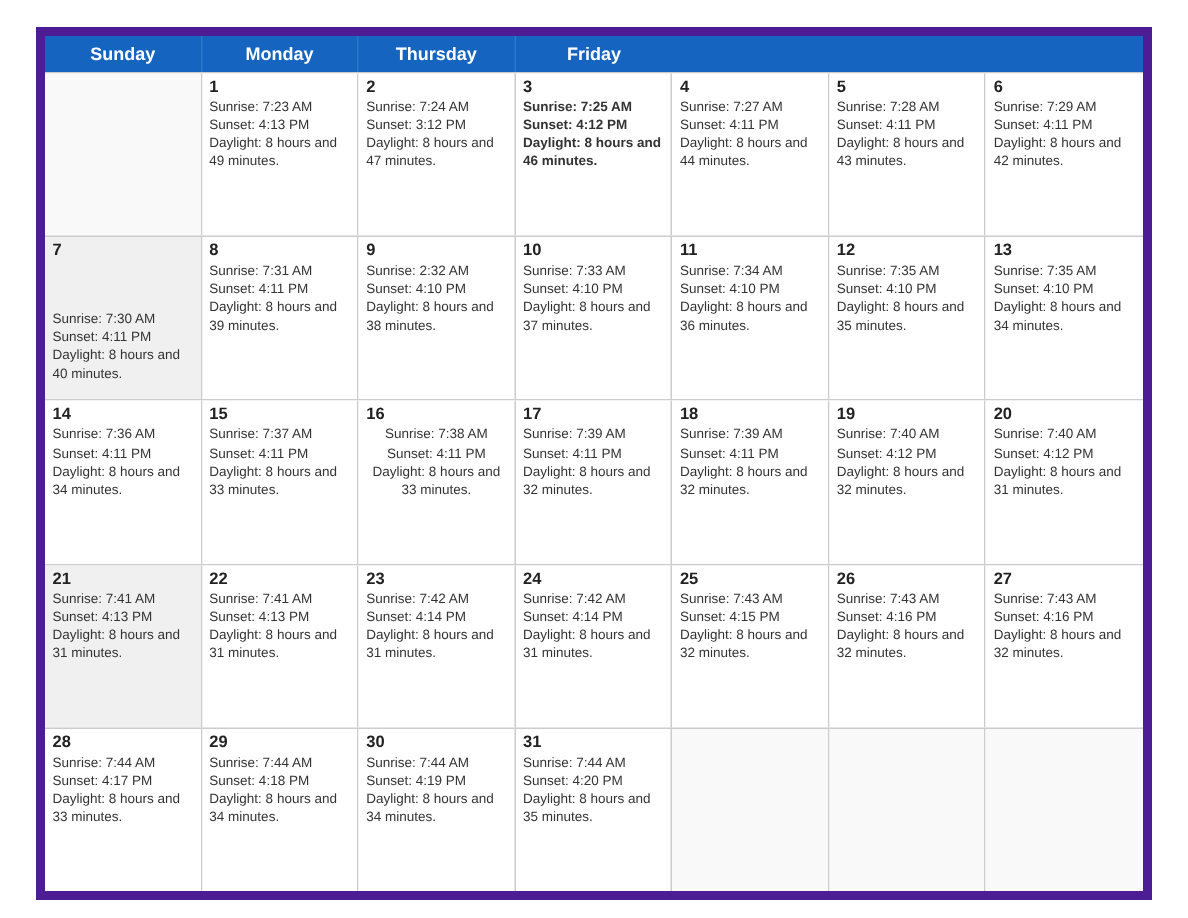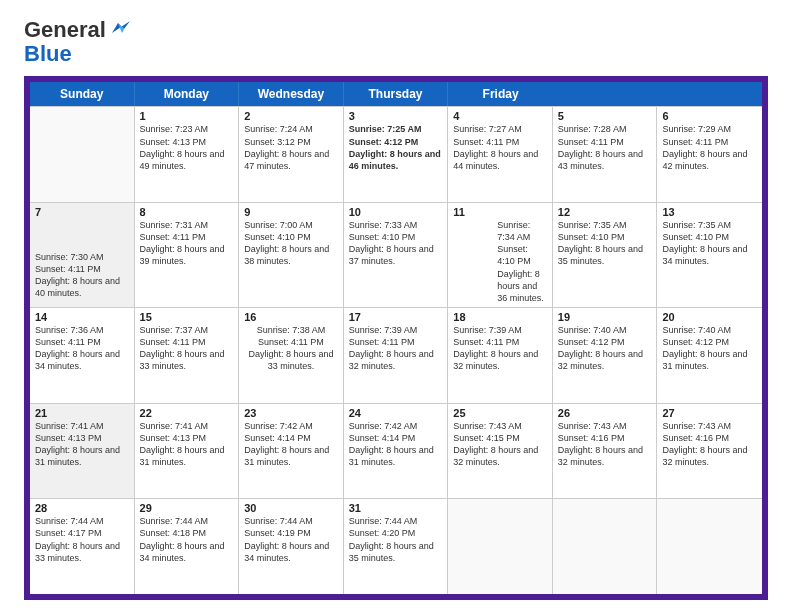--- a/index.html
+++ b/index.html
@@ -102,42 +102,25 @@
     .day-info {
       font-size: 9px;
       color: #333;
       line-height: 1.35;
     }
   </style>
 </head>
 <body>
 
 <div class="page">
-  <div class="header">
-    <div class="logo">
-      <div style="display:flex;align-items:center;">
-        <span class="logo-text logo-general">General</span>
-        <svg width="22" height="18" viewBox="0 0 22 18" style="margin-left:2px;margin-top:-4px;">
-          <polygon points="4,14 10,4 16,10 22,2" fill="#1565c0"></polygon>
-          <polygon points="10,4 16,10 14,14" fill="#42a5f5"></polygon>
-        </svg>
-      </div>
-      <span class="logo-text logo-blue">Blue</span>
-    </div>
-    <div class="title-block">
-      <div class="main-title"></div>
-      <div class="subtitle"></div>
-    </div>
-  </div>
 
   <div class="calendar">
     <div class="cal-header-row">
     <div class="cal-header-cell">Sunday</div>
         <div class="cal-header-cell">Monday</div>
-        <div class="cal-header-cell">Wednesday</div>
         <div class="cal-header-cell">Thursday</div>
         <div class="cal-header-cell">Friday</div>
       </div>
     <div class="cal-body">
     <div class="cal-week">
           <div class="cal-cell empty"></div>
           <div class="cal-cell">
             <div class="day-number">1</div>
             <div class="day-info" style="white-space: pre-line;">Sunrise: 7:23 AM
 Sunset: 4:13 PM
@@ -182,33 +165,33 @@
 Daylight: 8 hours and 40 minutes.</div>
           </div>
           <div class="cal-cell">
             <div class="day-number">8</div>
             <div class="day-info" style="white-space: pre-line;">Sunrise: 7:31 AM
 Sunset: 4:11 PM
 Daylight: 8 hours and 39 minutes.</div>
           </div>
           <div class="cal-cell">
             <div class="day-number">9</div>
-            <div class="day-info" style="white-space: pre-line;">Sunrise: 7:00 AM
+            <div class="day-info" style="white-space: pre-line;">Sunrise: 2:32 AM
 Sunset: 4:10 PM
 Daylight: 8 hours and 38 minutes.</div>
           </div>
           <div class="cal-cell">
             <div class="day-number">10</div>
             <div class="day-info" style="white-space: pre-line;">Sunrise: 7:33 AM
 Sunset: 4:10 PM
 Daylight: 8 hours and 37 minutes.</div>
           </div>
           <div class="cal-cell">
             <div class="day-number">11</div>
-            <div class="day-info" style="white-space: pre-line; margin-left: 44px;">Sunrise: 7:34 AM
+            <div class="day-info" style="white-space: pre-line;">Sunrise: 7:34 AM
 Sunset: 4:10 PM
 Daylight: 8 hours and 36 minutes.</div>
           </div>
           <div class="cal-cell">
             <div class="day-number">12</div>
             <div class="day-info" style="white-space: pre-line;">Sunrise: 7:35 AM
 Sunset: 4:10 PM
 Daylight: 8 hours and 35 minutes.</div>
           </div>
           <div class="cal-cell">

